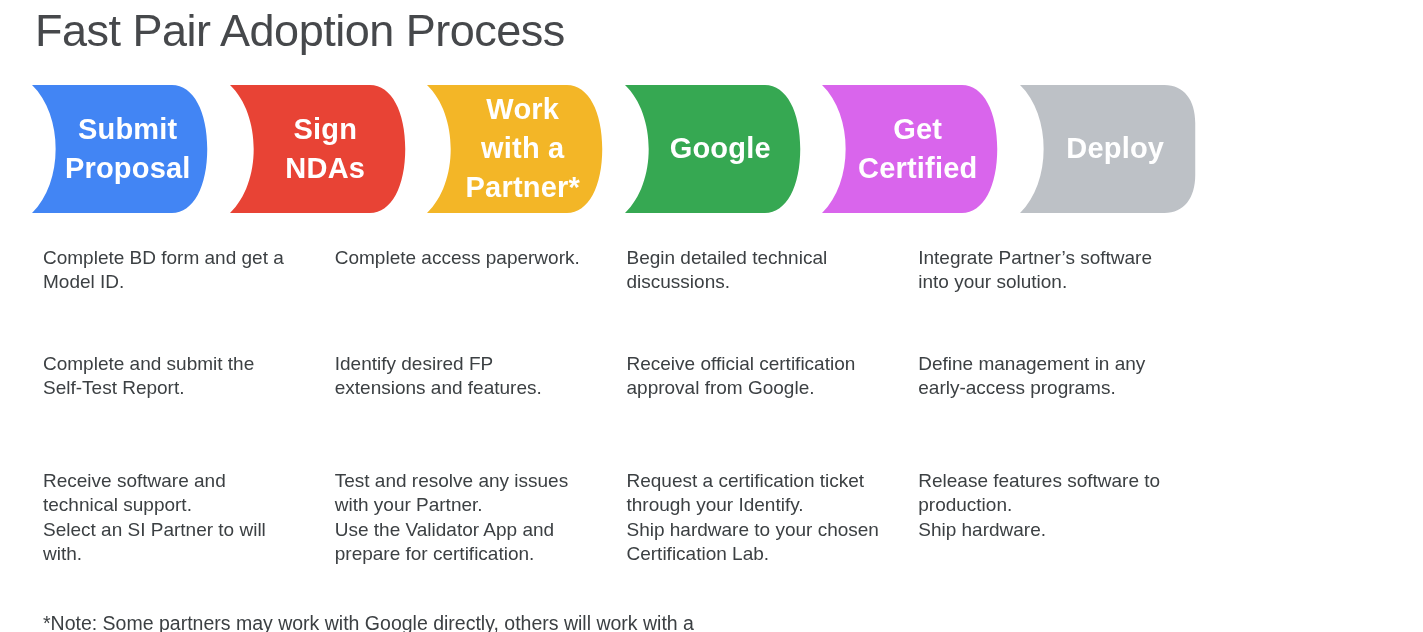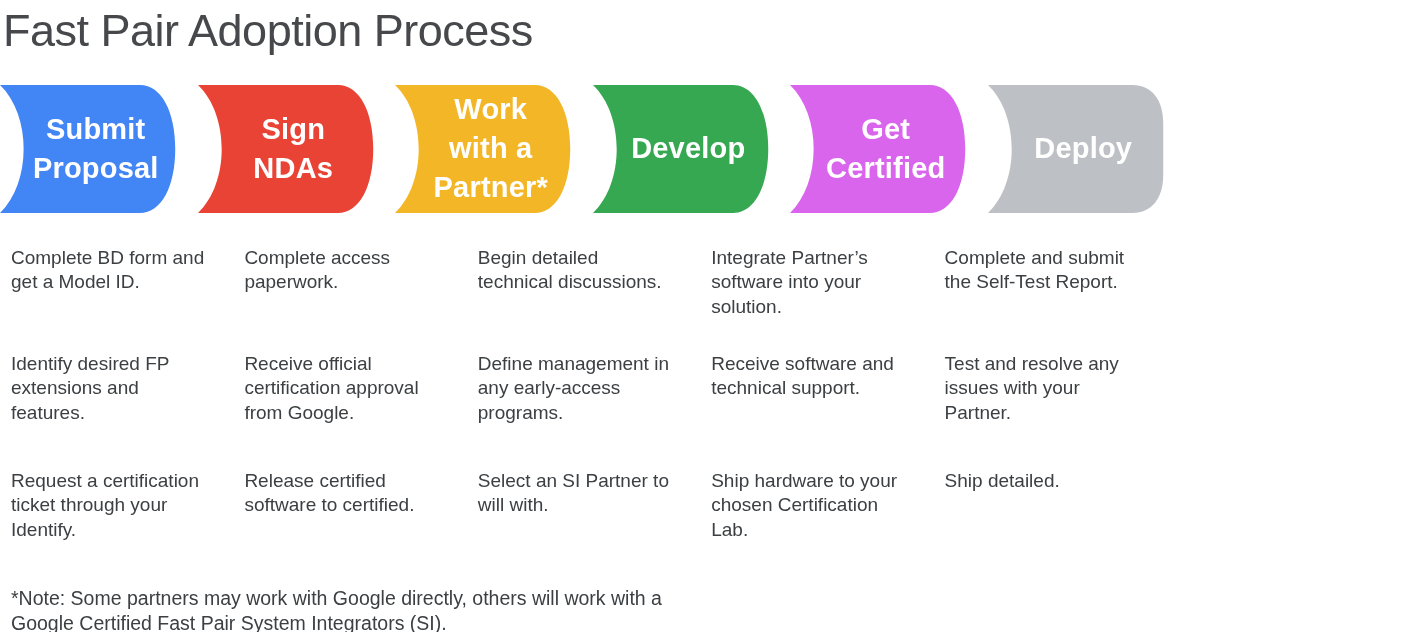--- a/index.html
+++ b/index.html
@@ -2,21 +2,21 @@
 <html><head>
 <meta charset="utf-8">
 <style>
   html,body{margin:0;padding:0;background:#ffffff;}
   body{
     width:1423px;height:632px;overflow:hidden;
     font-family:"Liberation Sans", sans-serif;
     color:#3c4043;
     position:relative;
   }
-  .canvas{width:1165px;height:632px;position:relative;}
+  .canvas{width:1165px;height:632px;position:relative;margin-left:32px;}
 
   .page-title{
     margin:0;
     padding:6px 0 0 3px;
     font-size:45px;
     font-weight:400;
     letter-spacing:-0.5px;
     color:#46484b;
     line-height:1.1;
   }
@@ -41,21 +41,21 @@
     color:#ffffff;
     font-size:29px;
     font-weight:bold;
     line-height:39px;
     white-space:pre-line;
     letter-spacing:0.2px;
   }
 
   .desc-grid{
     display:grid;
-    grid-template-columns:repeat(5,1fr);
+    grid-template-columns:repeat(4,1fr);
     grid-template-rows:106px 117px auto;
     column-gap:2px;
     margin-top:33px;
   }
   .desc{
     margin:0;
     padding:0 26px 0 11px;
     font-size:19px;
     line-height:24.5px;
     color:#3c4043;
@@ -101,21 +101,21 @@
       </svg>
       <div class="step-label">Work
 with a
 Partner*</div>
     </div>
 
     <div class="step">
       <svg viewBox="0 0 236 128" preserveAspectRatio="none">
         <path d="M 0 0 L 186 0 C 215 0 233 27 233 64 C 233 101 215 128 186 128 L 0 128 C 42 98 42 30 0 0 Z" fill="#36A852"></path>
       </svg>
-      <div class="step-label">Develop</div>
+      <div class="step-label">Google</div>
     </div>
 
     <div class="step">
       <svg viewBox="0 0 236 128" preserveAspectRatio="none">
         <path d="M 0 0 L 186 0 C 215 0 233 27 233 64 C 233 101 215 128 186 128 L 0 128 C 42 98 42 30 0 0 Z" fill="#D965EC"></path>
       </svg>
       <div class="step-label">Get
 Certified</div>
     </div>
 
@@ -135,22 +135,23 @@
     <p class="desc">Begin detailed technical discussions.</p>
     <p class="desc">Integrate Partner’s software into your solution.</p>
     <p class="desc">Complete and submit the Self-Test Report.</p>
     <p class="desc">Identify desired FP extensions and features.</p>
 
     <p class="desc">Receive official certification approval from Google.</p>
     <p class="desc">Define management in any early-access programs.</p>
     <p class="desc">Receive software and technical support.</p>
     <p class="desc">Test and resolve any issues with your Partner.</p>
     <p class="desc">Request a certification ticket through your Identify.</p>
-    <p class="desc">Release certified software to certified.</p>
+    <p class="desc">Release features software to production.</p>
 
     <p class="desc">Select an SI Partner to will with.</p>
+    <p class="desc">Use the Validator App and prepare for certification.</p>
     <p class="desc">Ship hardware to your chosen Certification Lab.</p>
-    <p class="desc">Ship detailed.</p>
+    <p class="desc">Ship hardware.</p>
   </div>
 
   <p class="note">*Note: Some partners may work with Google directly, others will work with a Google Certified Fast Pair System Integrators (SI).</p>
 
 </div>
 
 </body></html>

